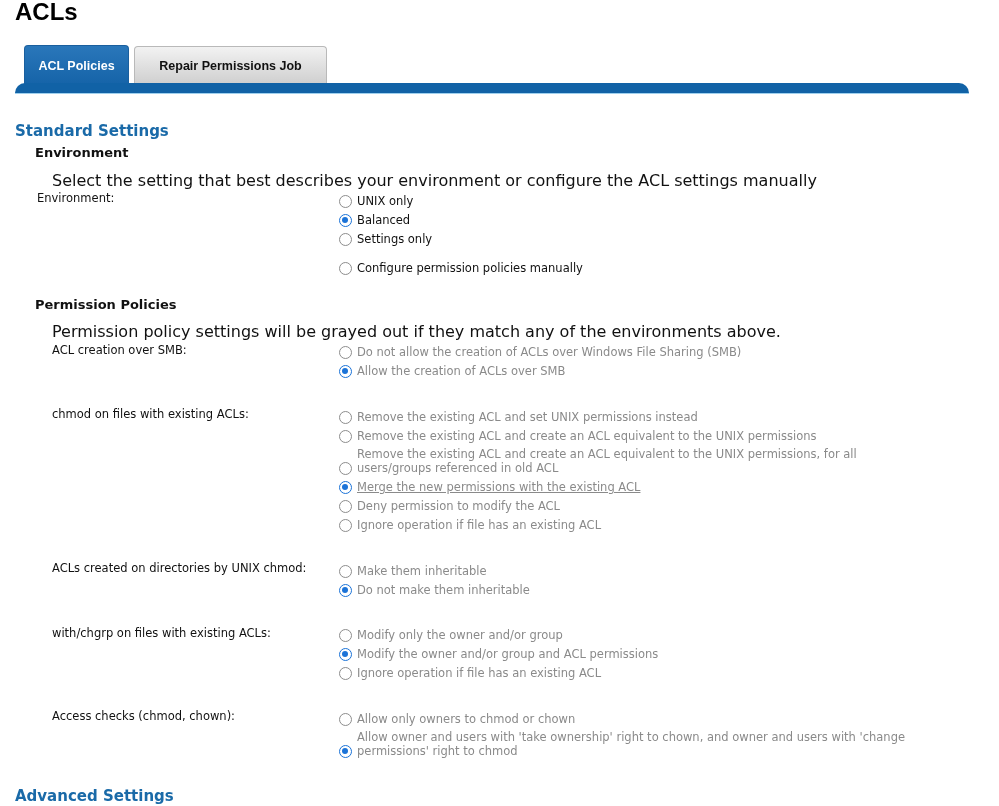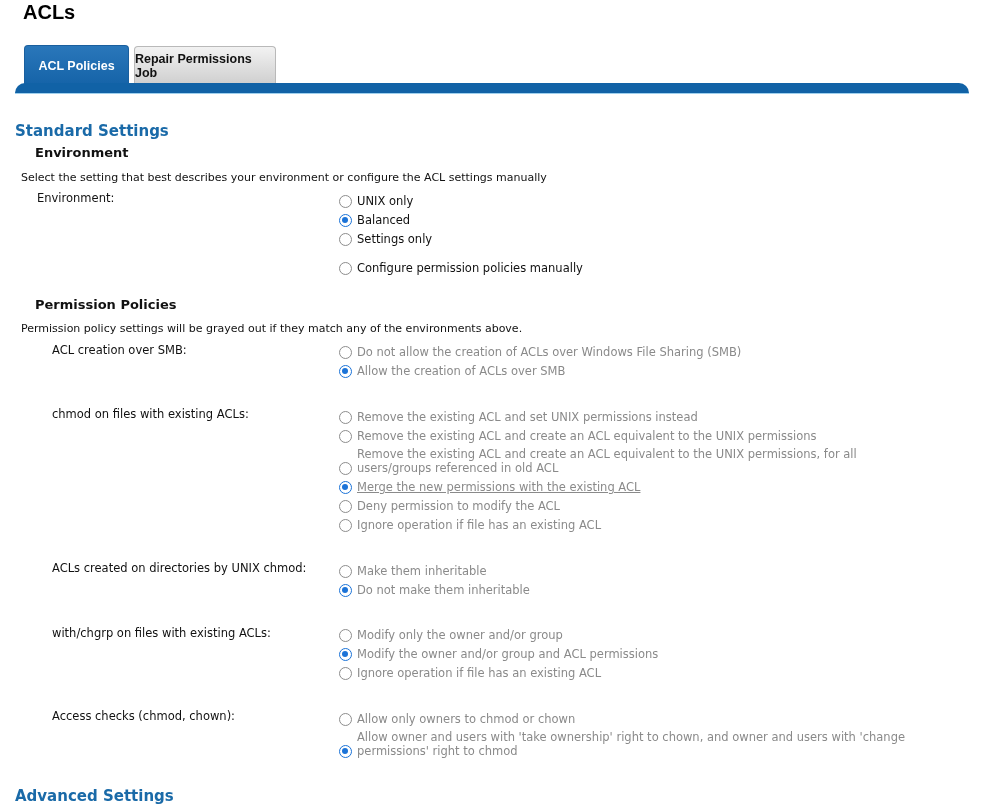--- a/index.html
+++ b/index.html
@@ -2,60 +2,59 @@
 <html><head>
   <meta charset="utf-8">
   <style>
     * { box-sizing: border-box; margin: 0; padding: 0; }
     html, body { width: 999px; height: 806px; overflow: hidden; background: #ffffff; }
     body { font-family: "DejaVu Sans", sans-serif; color: #000; position: relative; }
 
     .page-title {
       position: absolute; left: 15px; top: 0px;
       font-family: "Liberation Sans", sans-serif;
-      font-weight: bold; font-size: 20px; color: #000;
+      font-weight: bold; font-size: 24px; color: #000;
       line-height: 24px;
-      margin-left: 8px;
     }
 
     .tabbar { position: absolute; left: 15px; top: 45px; width: 954px; height: 49px; }
     .tab {
       position: absolute; top: 0; height: 38px;
       font-family: "Liberation Sans", sans-serif; font-weight: bold; font-size: 12.5px;
       display: flex; align-items: center; justify-content: center;
       border-radius: 4px 4px 0 0; cursor: pointer;
     }
     .tab.active {
       left: 9px; width: 105px;
       background: linear-gradient(#2a77ba, #1563a8);
       color: #ffffff; border: 1px solid #1a5f9e; border-bottom: none;
       height: 40px;
     }
     .tab.inactive {
-      left: 119px; width: 142px; top: 1px;
+      left: 119px; width: 193px; top: 1px;
       background: linear-gradient(#f2f2f2, #cfcfcf);
       color: #111; border: 1px solid #b9b9b9; border-bottom: none;
     }
     .tab-strip {
       position: absolute; left: 0; top: 38px; width: 954px; height: 11px;
       background: #1162a6; border-radius: 10px 10px 0 0;
       border-bottom: 1px solid #9fd0ee;
     }
 
     .section-title {
       position: absolute; left: 15px;
       font-family: "DejaVu Sans", sans-serif; font-weight: bold; font-size: 15px;
       color: #1a6aa8;
     }
     .sub-title {
       position: absolute; left: 35px;
       font-weight: bold; font-size: 13px; color: #111;
     }
     .desc {
-      position: absolute; left: 21px; font-size: 11px; color: #111;
+      position: absolute; left: 52px; font-size: 16px; color: #111;
     }
     .field-label {
       position: absolute; font-size: 11.5px; color: #111;
     }
     .radio-row {
       position: absolute; left: 339px; display: flex; align-items: center;
       font-size: 11.5px; color: #111; cursor: pointer; white-space: nowrap;
     }
     .radio-row.disabled { color: #8a8a8a; }
     .radio {

